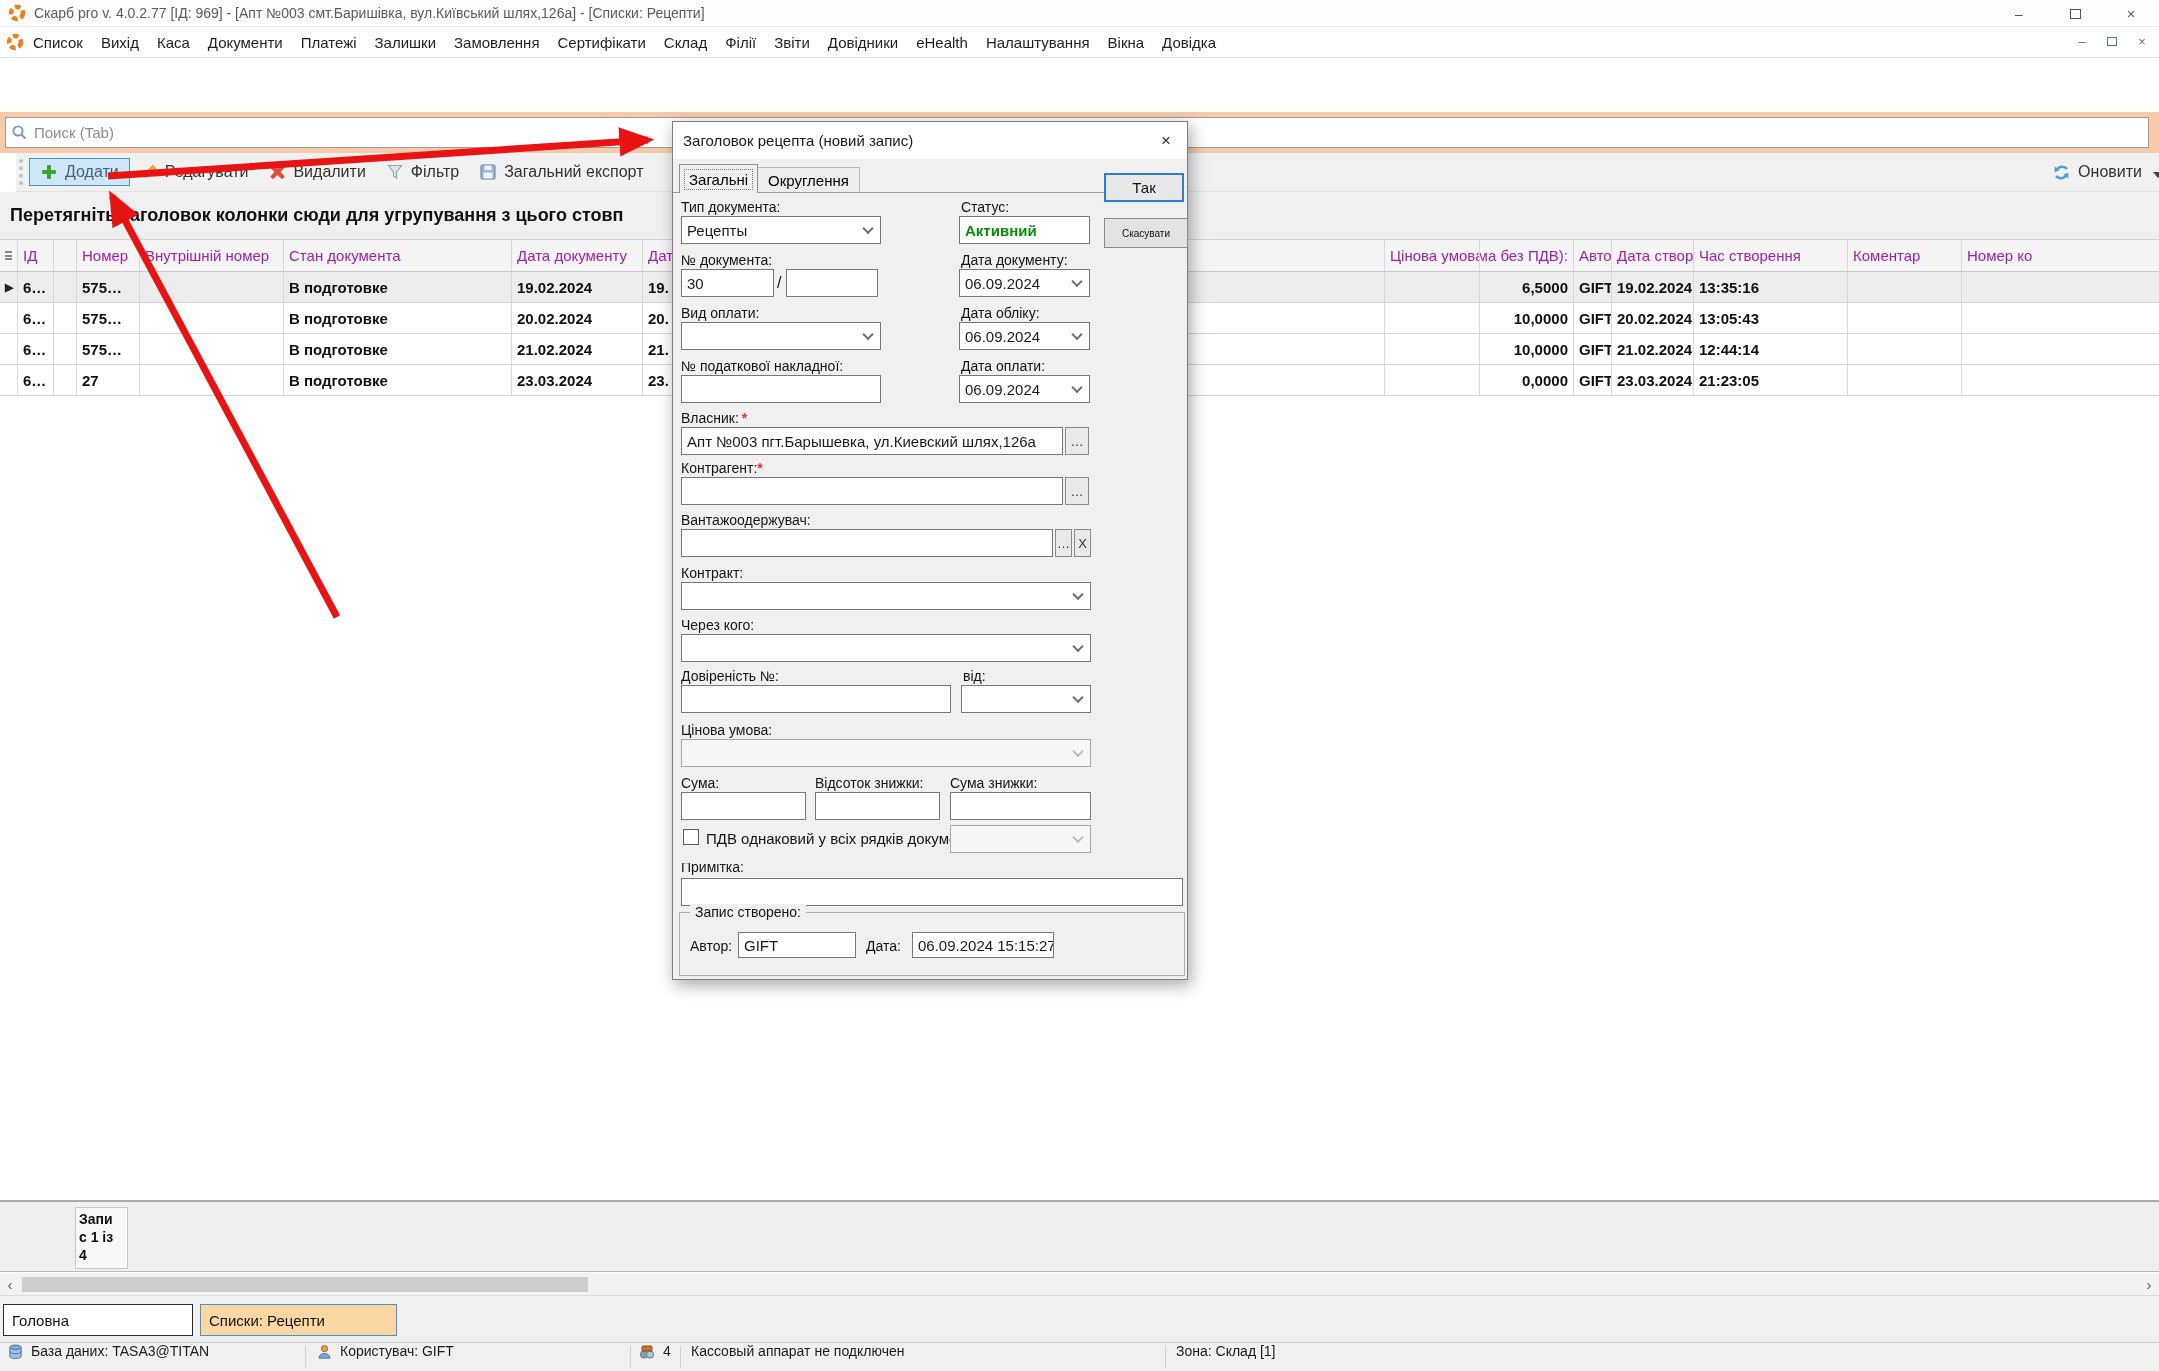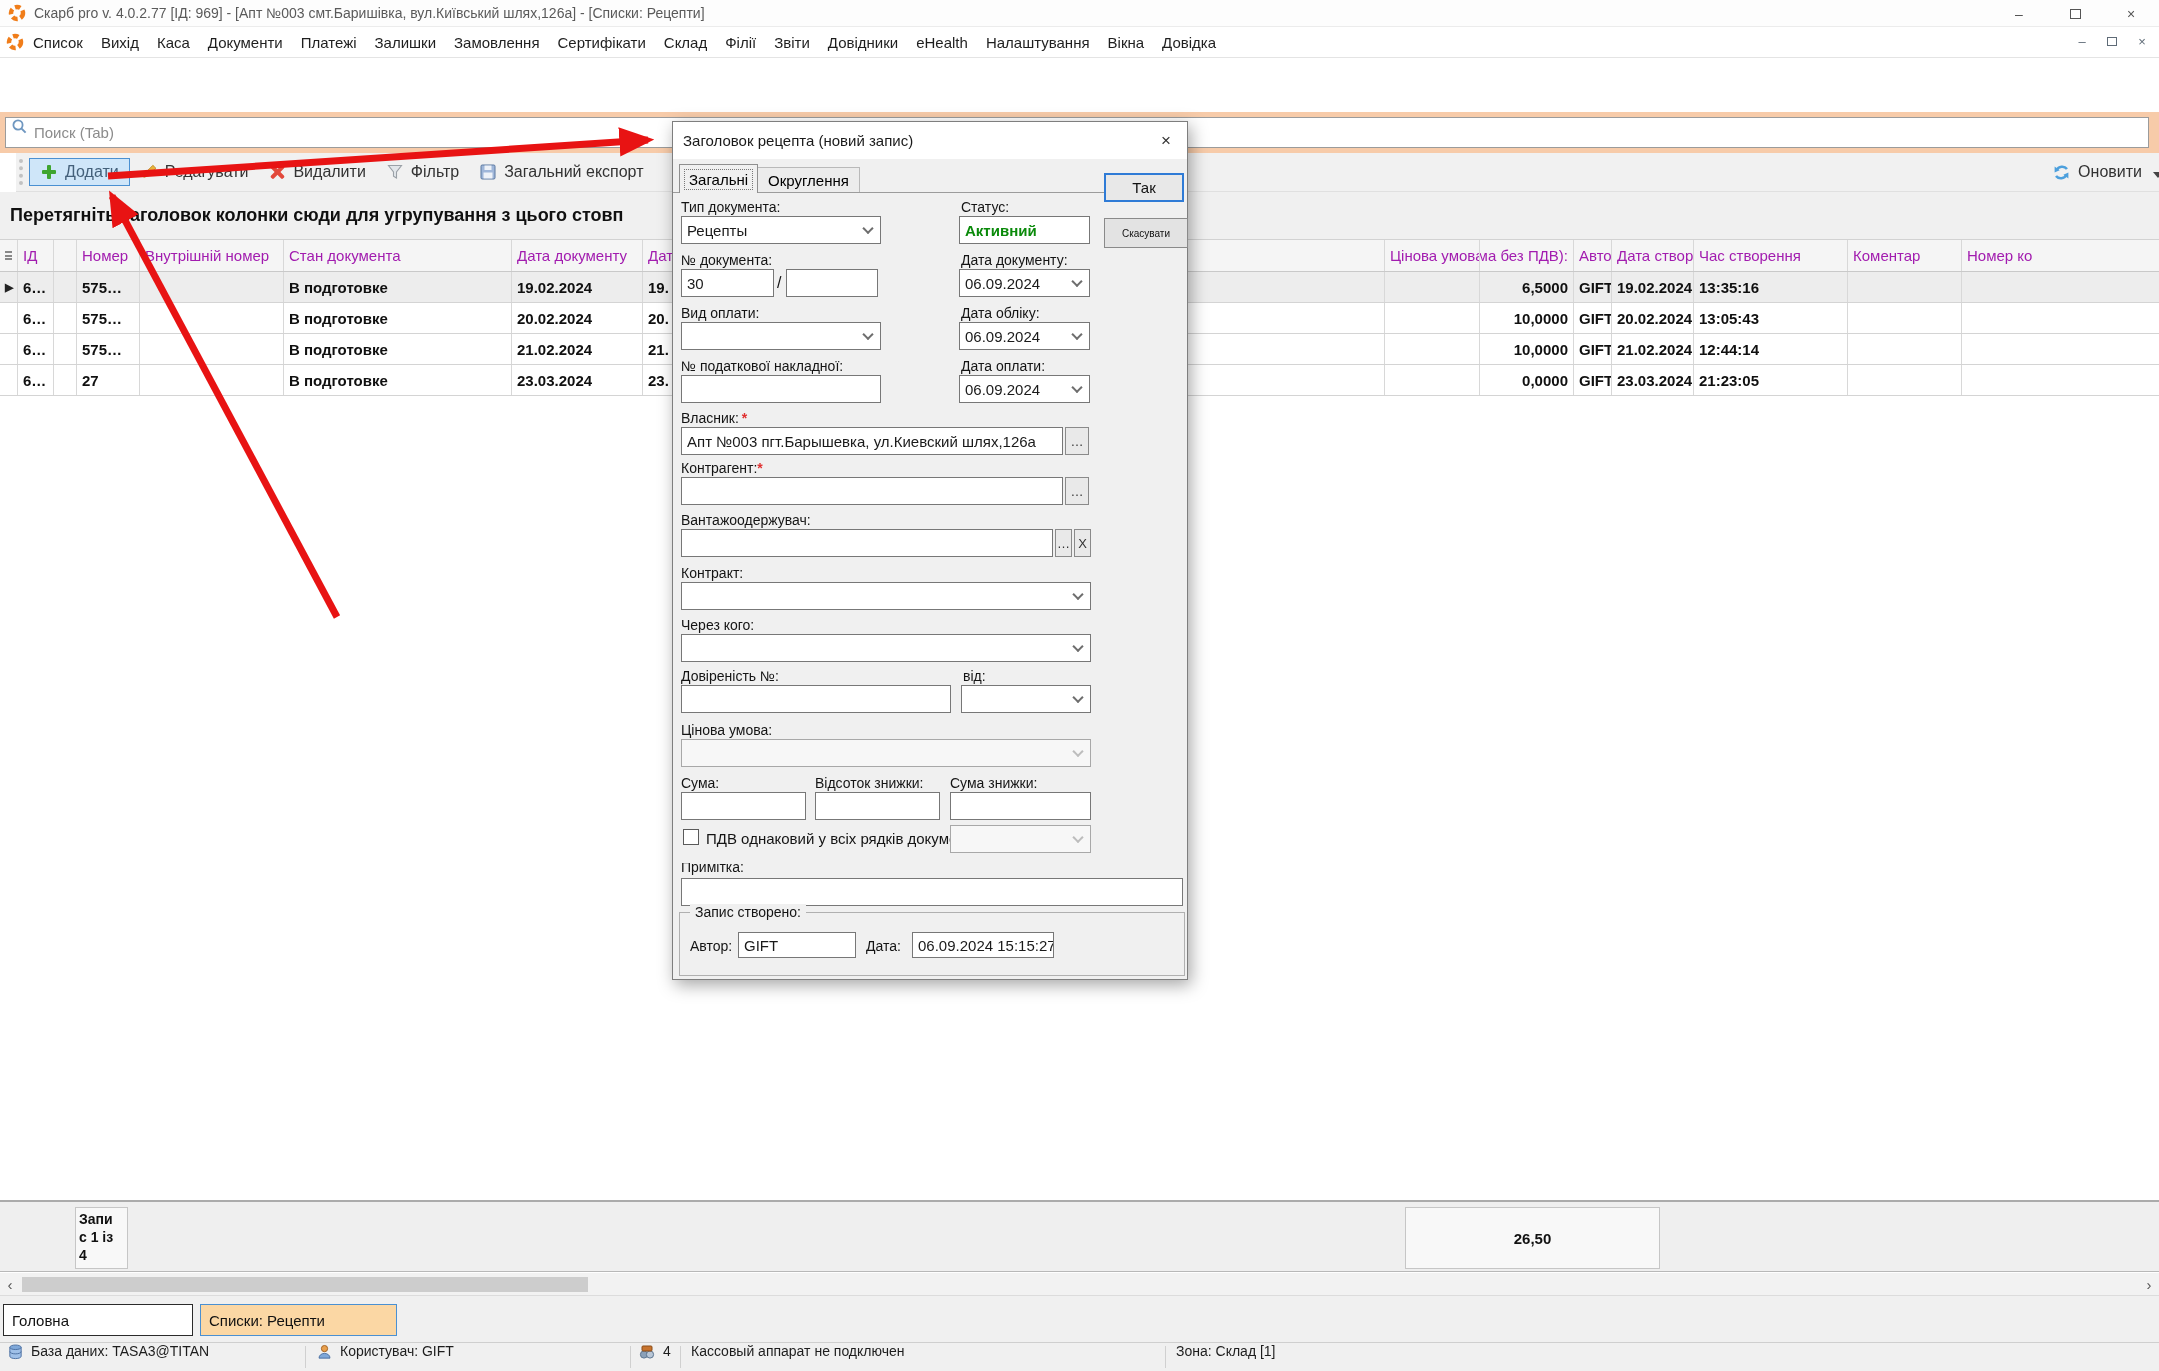--- a/index.html
+++ b/index.html
@@ -26,21 +26,21 @@
   .mdi-box { width:10px; height:9px; border:1.5px solid #5f6b77; }
 
   
   .page-header { position:absolute; left:0; top:58px; width:2159px; height:54px; background:#f7cba9; }
   .page-title { position:absolute; left:8px; top:0px; font-size:43px; font-weight:bold; color:#0d0d0d; letter-spacing:-1px; }
   .state-label { position:absolute; right:38px; top:22px; font-size:15px; font-weight:bold; color:#1f1f1f; }
 
   
   .search-row { position:absolute; left:0; top:112px; width:2159px; height:41px; background:#f7cba9; }
   .search-box { position:absolute; left:5px; top:5px; width:2144px; height:31px; background:#fff;
-                border:1px solid #9b9b9b; display:flex; }
+                border:1px solid #9b9b9b; display:flex; align-items:center; }
   .search-box svg { margin-left:5px; flex:0 0 auto; }
   .search-box input { flex:1; height:100%; border:none; outline:none; font-size:15px; padding-left:6px;
                       font-family:"Liberation Sans", sans-serif; color:#222; background:transparent; }
   .search-box input::placeholder { color:#8c8c8c; }
 
   
   .toolbar { position:absolute; left:16px; top:153px; width:2159px; height:39px; background:#f1f1f1;
              border-bottom:1px solid #e0e0e0; display:flex; align-items:center; }
   .tb-grip { width:5px; height:26px; margin:0 5px 0 3px; border-left:4px dotted #c2c2c2; }
   .tb-btn { display:flex; align-items:center; gap:7px; padding:4px 10px; font-size:16px; color:#333;
@@ -362,21 +362,20 @@
     <div class="cell col-comm"></div>
     <div class="cell col-knum"></div>
   </div>
 
   <div class="grid-empty"></div>
 
   <div class="footer-row">
     <div class="sum-cell1">Запи
 с 1 із
 4</div>
-    <div class="sum-cell2">26,50</div>
   </div>
 
   <div class="hscroll">
     <div class="hs-btn" style="left:2px;">‹</div>
     <div class="hs-thumb"></div>
     <div class="hs-btn" style="right:2px;">›</div>
   </div>
 
   <div class="tabbar">
     <div class="btab home">Головна</div>

